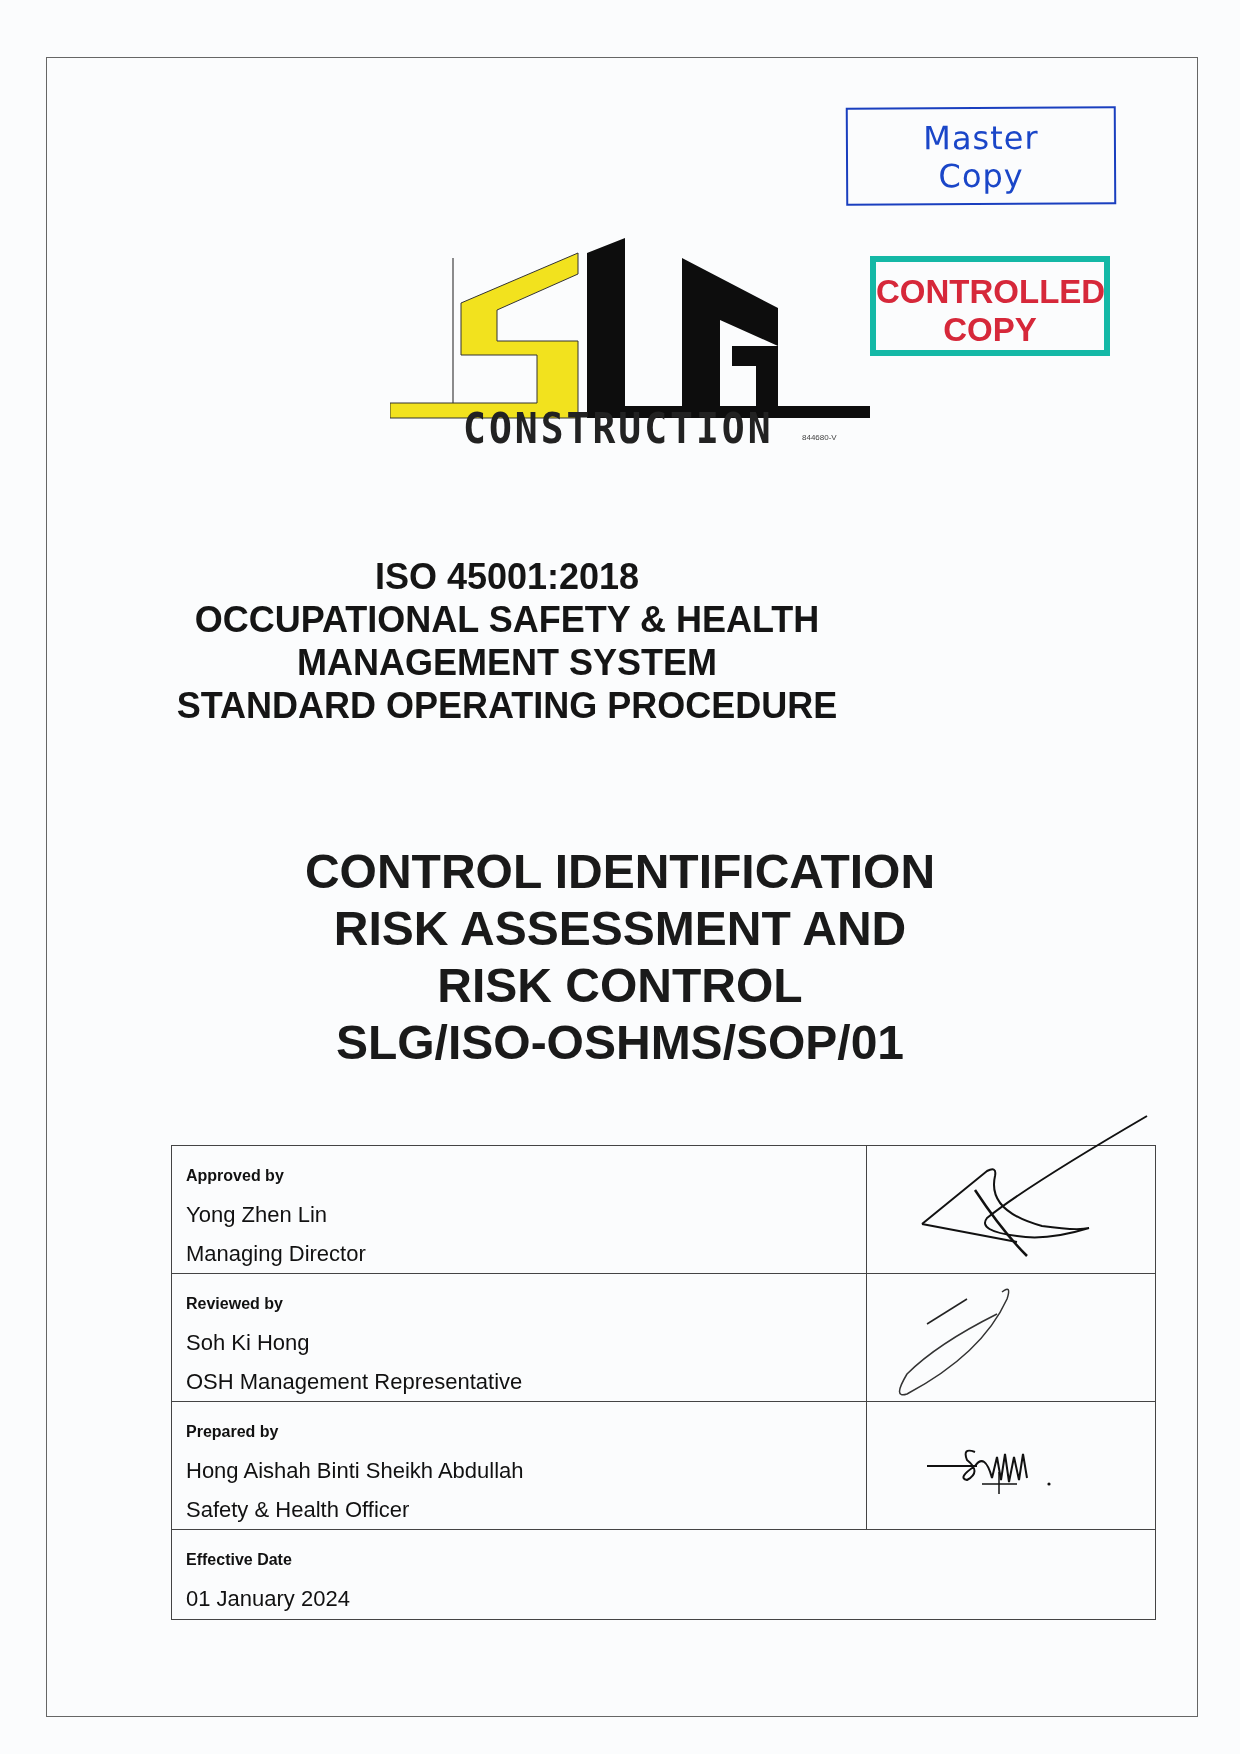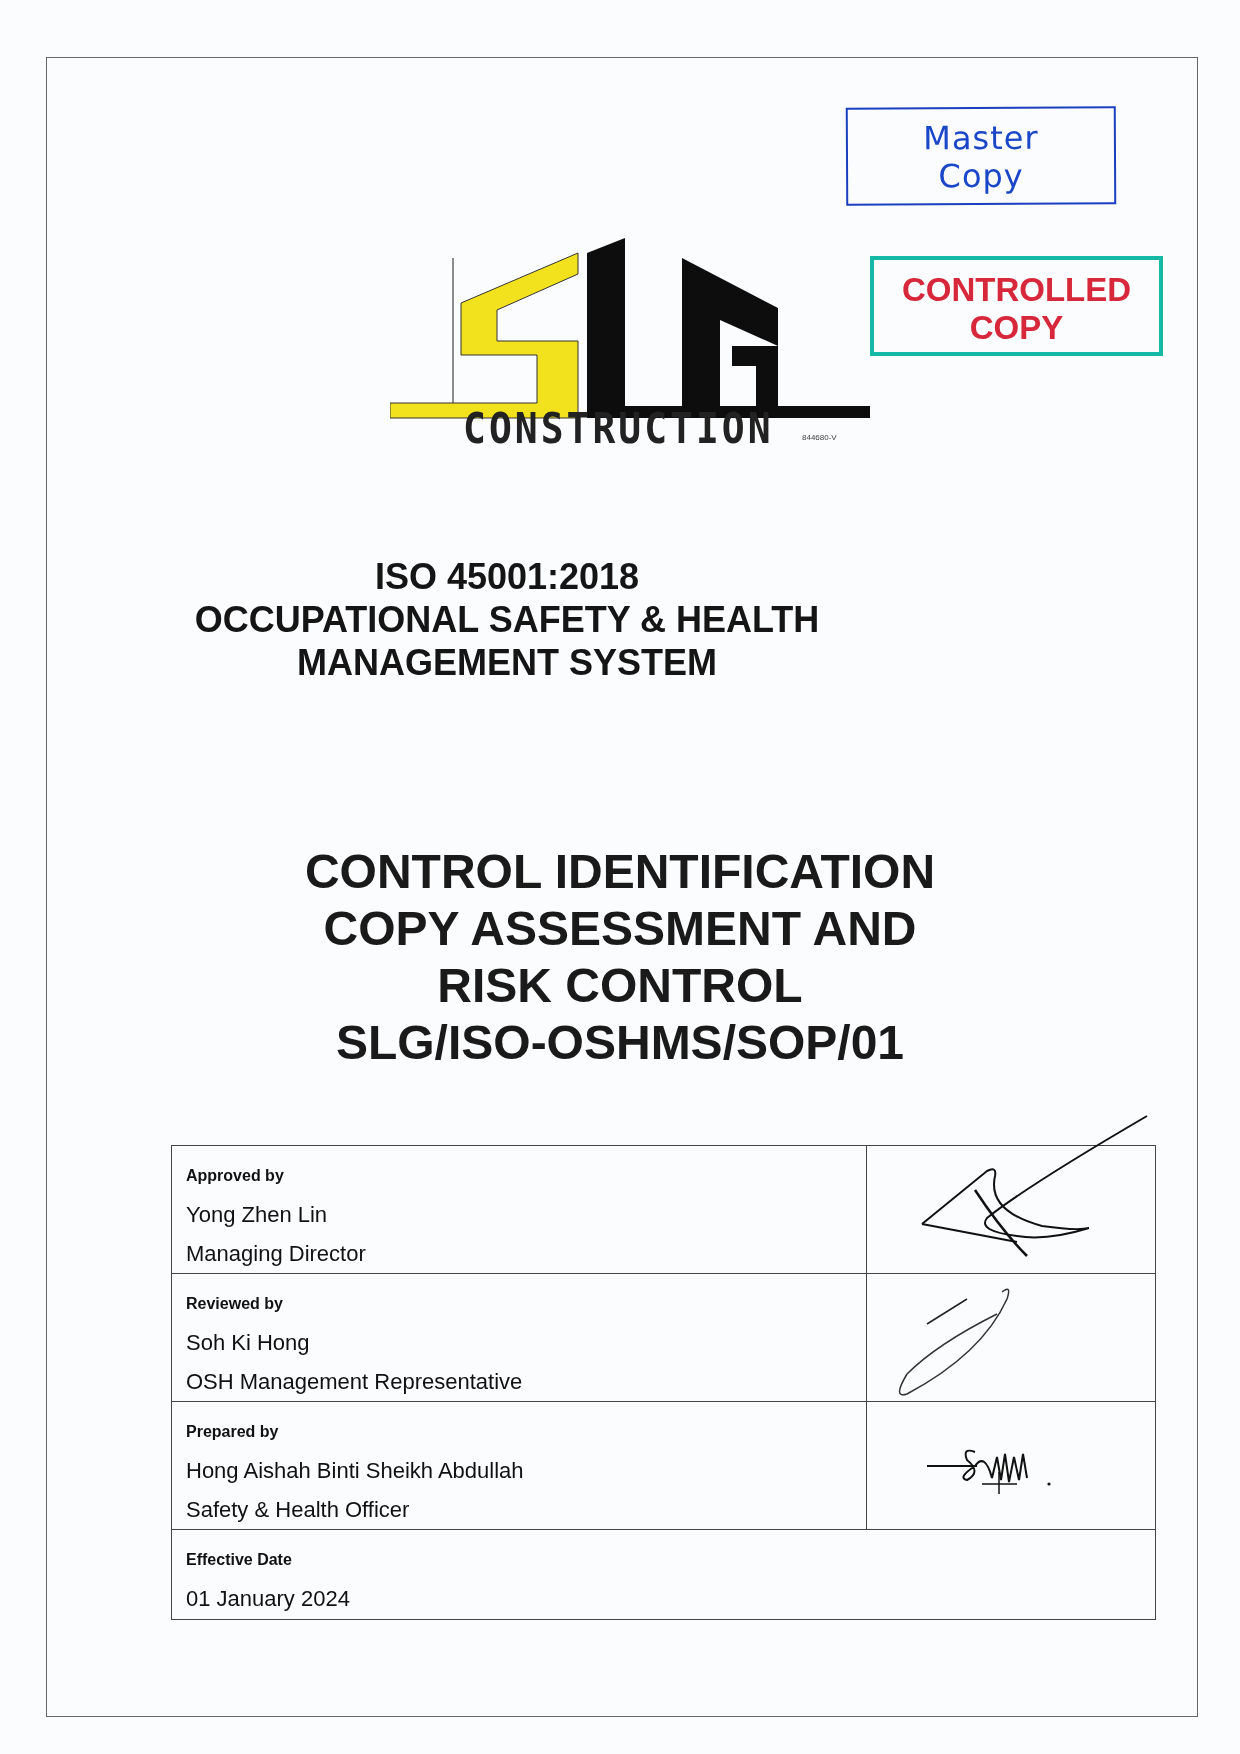--- a/index.html
+++ b/index.html
@@ -12,22 +12,22 @@
     border: 1.5px solid #666;
   }
   .stamp-master {
     position: absolute; left: 846px; top: 107px; width: 270px; height: 98px;
     border: 2px solid #1a3fbf; color: #1a46c8; text-align: center;
     font-family: "DejaVu Sans", sans-serif; font-size: 32px; line-height: 38px;
     padding-top: 10px; box-sizing: border-box; letter-spacing: 1px;
     transform: rotate(-0.3deg);
   }
   .stamp-controlled {
-    position: absolute; left: 870px; top: 256px; width: 293px; height: 100px;
-    border: 4px solid #14b8a6; color: #d6283a; text-align: center;
+    position: absolute; left: 870px; top: 256px; width: 240px; height: 100px;
+    border: 6px solid #14b8a6; color: #d6283a; text-align: center;
     font-family: "Liberation Sans", sans-serif; font-weight: bold; font-size: 33px; line-height: 38px;
     padding-top: 11px; box-sizing: border-box;
   }
   .logo { position: absolute; left: 390px; top: 228px; width: 480px; height: 220px; }
   .logo-text {
     position: absolute; left: 463px; top: 404px;
     font-family: "DejaVu Sans Mono", monospace; font-weight: bold; font-size: 38px; letter-spacing: 3px;
     color: #222; transform: scaleY(1.1); transform-origin: top left;
   }
   .logo-reg {
@@ -83,25 +83,26 @@
 
   <rect x="197" y="178" width="283" height="12" fill="#0d0d0d"></rect>
 </svg>
 <div class="logo-text">CONSTRUCTION</div>
 <div class="logo-reg">844680-V</div>
 
 <div class="iso-block">
   <div>ISO 45001:2018</div>
   <div>OCCUPATIONAL SAFETY &amp; HEALTH</div>
   <div>MANAGEMENT SYSTEM</div>
+  <div>STANDARD OPERATING PROCEDURE</div>
 </div>
 
 <div class="title-block">
   <div>CONTROL IDENTIFICATION</div>
-  <div>COPY ASSESSMENT AND</div>
+  <div>RISK ASSESSMENT AND</div>
   <div>RISK CONTROL</div>
   <div>SLG/ISO-OSHMS/SOP/01</div>
 </div>
 
 <table class="sign-table">
   <tbody>
       <tr>
     <td class="text-cell">
       <div class="lbl">Approved by</div>
       <div class="val">Yong Zhen Lin</div>

